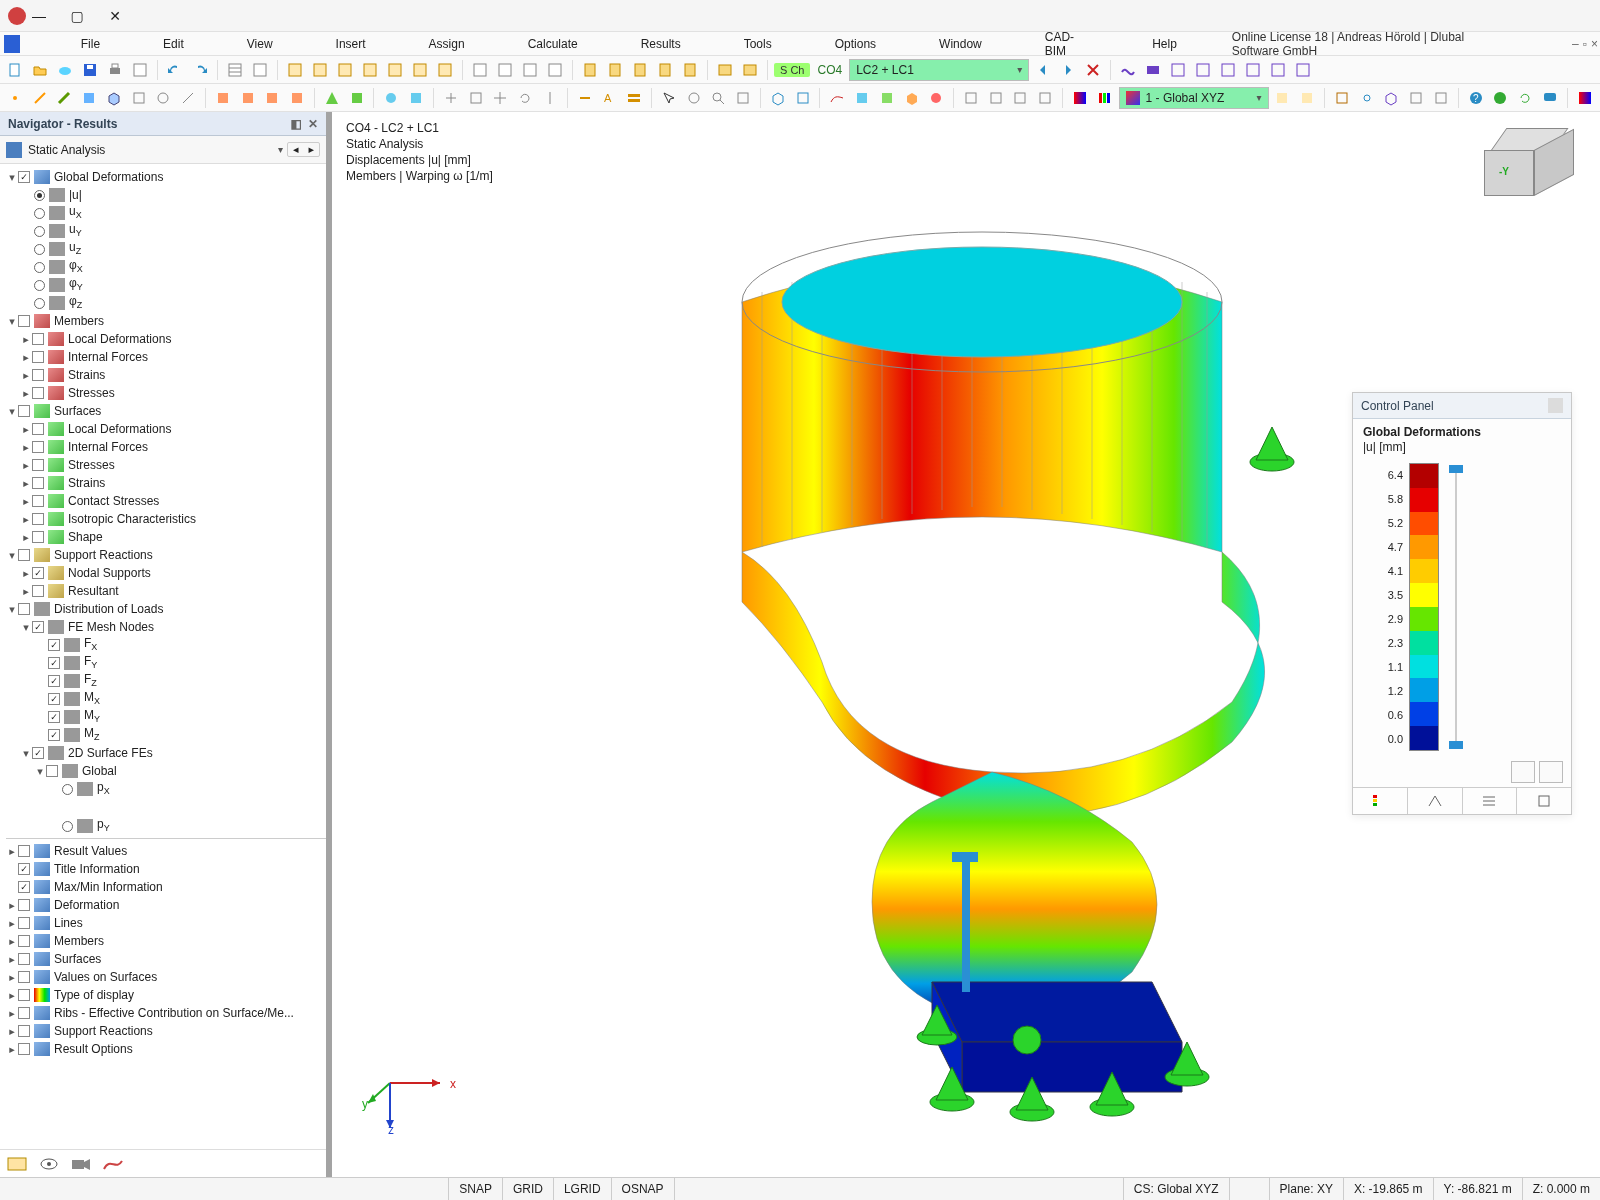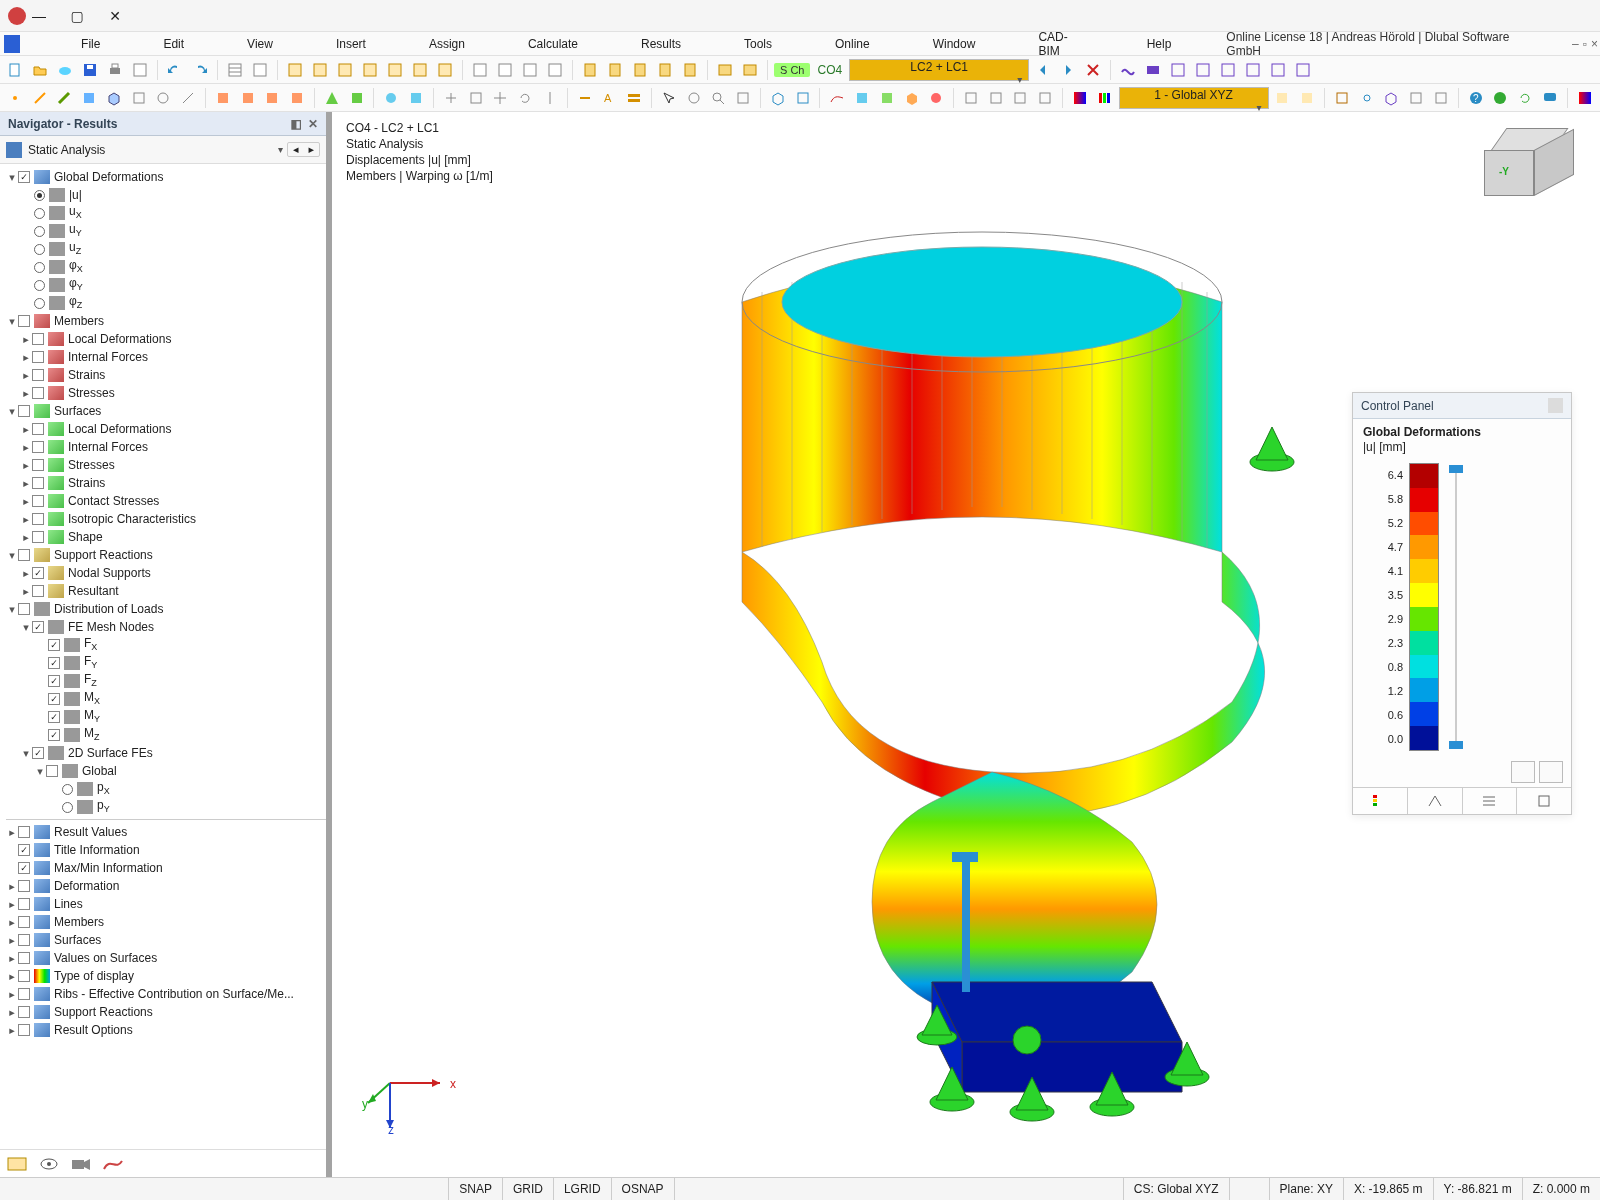--- a/index.html
+++ b/index.html
@@ -13,21 +13,21 @@
   .menubar .system-icon{width:18px;height:18px;background:#2a5fd4;margin:0 6px 0 2px;}
   .menubar .menu-item{padding:2px 8px;cursor:default;}
   .menubar .right-text{margin-left:auto;padding-right:6px;font-size:12px;color:#333;}
   .menubar .mini-btns{display:flex;gap:4px;margin-left:6px;}
   .menubar .mini-btns span{font-size:12px;color:#666;}
   .toolrow{height:28px;background:#fafafa;border-bottom:1px solid #e1e1e1;display:flex;align-items:center;padding:0 4px;gap:3px;overflow:hidden;}
   .tbtn{width:22px;height:22px;border:1px solid transparent;border-radius:3px;display:flex;align-items:center;justify-content:center;}
   .tbtn svg{width:16px;height:16px;}
   .sep{width:1px;height:20px;background:#ddd;margin:0 3px;}
   .sch-badge{font-size:11px;background:#9dff70;padding:1px 6px;border-radius:2px;color:#333;}
-  .combo{height:22px;border:1px solid #bbb;background:#eab308;display:flex;align-items:center;padding:0 6px;font-size:12px;min-width:90px;flex-direction:column;}
+  .combo{height:22px;border:1px solid #bbb;background:#86efac;display:flex;align-items:center;padding:0 6px;font-size:12px;min-width:90px;}
   .combo .chev{margin-left:auto;font-size:10px;color:#555;}
   .content{display:flex;height:calc(1200px - 32px - 24px - 28px - 28px - 23px);}
   .nav-panel{width:332px;border-right:6px solid #a3a3a3;display:flex;flex-direction:column;background:#fff;}
   .nav-header{height:24px;background:#e3eaf5;border-bottom:1px solid #bcc7d4;display:flex;align-items:center;padding:0 8px;font-weight:600;color:#345;}
   .nav-header .spacer{flex:1;}
   .nav-header .hbtn{font-size:12px;color:#666;margin-left:6px;}
   .nav-toolbar{height:28px;background:#f7f7f7;border-bottom:1px solid #ddd;display:flex;align-items:center;padding:0 6px;}
   .nav-toolbar .nicon{width:16px;height:16px;background:#4a7ebf;margin-right:6px;}
   .nav-toolbar .chev{margin-left:auto;font-size:10px;color:#555;}
   .nav-toolbar .arrows{display:flex;gap:0;border:1px solid #ccc;border-radius:2px;margin-left:4px;}
@@ -96,21 +96,21 @@
 <div class="menubar">
   <div class="system-icon"></div>
   <div class="menu-item">File</div>
   <div class="menu-item">Edit</div>
   <div class="menu-item">View</div>
   <div class="menu-item">Insert</div>
   <div class="menu-item">Assign</div>
   <div class="menu-item">Calculate</div>
   <div class="menu-item">Results</div>
   <div class="menu-item">Tools</div>
-  <div class="menu-item">Online</div>
+  <div class="menu-item">Options</div>
   <div class="menu-item">Window</div>
   <div class="menu-item">CAD-BIM</div>
   <div class="menu-item">Help</div>
   <div class="right-text">Online License 18 | Andreas Hörold | Dlubal Software GmbH</div>
   <div class="mini-btns">
     <span>–</span>
     <span>▫</span>
     <span>×</span>
   </div>
 </div>
@@ -839,21 +839,21 @@
             <span class="tw">▾</span>
             <span class="cb"></span>
             <span class="ficon gray"></span>
             <span class="label">Global</span>
           </div>
         <div class="trow" style="padding-left:56px;">
             <span class="radio"></span>
             <span class="ficon gray"></span>
             <span class="label">p<sub>X</sub></span>
           </div>
-        <div class="trow" style="padding-left:56px;">
+        <div class="trow" style="padding-left:56px;margin-top:19px;">
             <span class="radio"></span>
             <span class="ficon gray"></span>
             <span class="label">p<sub>Y</sub></span>
           </div>
         <div class="tree-divider"></div>
         <div class="trow">
             <span class="tw">▸</span>
             <span class="cb"></span>
             <span class="ficon cube"></span>
             <span class="label">Result Values</span>
@@ -1056,21 +1056,21 @@
       <div class="cp-legend">
         <div class="cp-labels" id="cp-labels">
             <span>6.4</span>
             <span>5.8</span>
             <span>5.2</span>
             <span>4.7</span>
             <span>4.1</span>
             <span>3.5</span>
             <span>2.9</span>
             <span>2.3</span>
-            <span>0.8</span>
+            <span>1.1</span>
             <span>1.2</span>
             <span>0.6</span>
             <span>0.0</span>
           </div>
         <div class="cp-bar" id="cp-bar">
             <div style="background: rgb(179, 0, 0);"></div>
             <div style="background: rgb(230, 0, 0);"></div>
             <div style="background: rgb(255, 77, 0);"></div>
             <div style="background: rgb(255, 153, 0);"></div>
             <div style="background: rgb(255, 204, 0);"></div>

